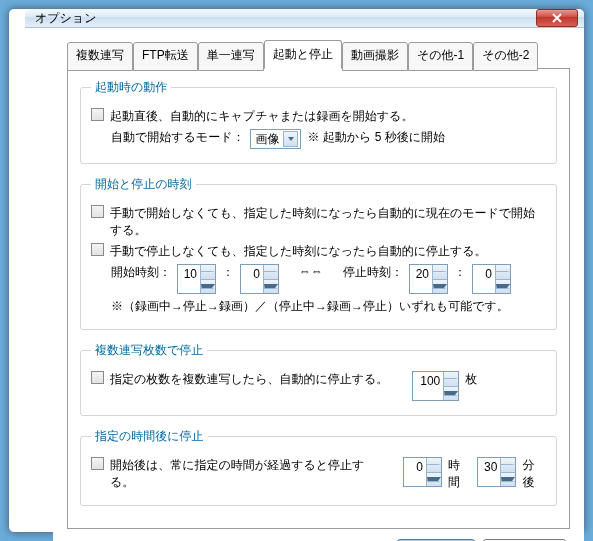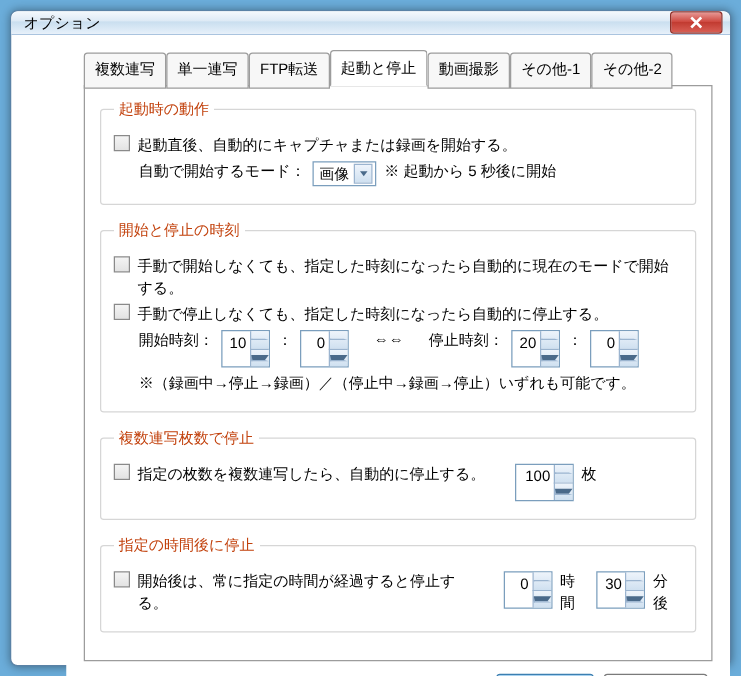--- a/index.html
+++ b/index.html
@@ -26,20 +26,21 @@
     flex-direction: column;
   }
   .titlebar {
     height: 28px;
     background: linear-gradient(#f5f9fd, #dce9f5 45%, #c9deef 46%, #e6f0fa);
     border-bottom: 1px solid #aac4df;
     border-radius: 6px 6px 0 0;
     display: flex;
     align-items: center;
     padding: 0 6px 0 10px;
+    margin-left: 16px;
   }
   .titlebar .title { flex: 1; }
   .closebtn {
     width: 42px; height: 18px;
     border-radius: 3px;
     background: linear-gradient(#e79895, #cf4b42 45%, #c0392f 46%, #d85f55);
     border: 1px solid #8f2e27;
     display: flex; align-items: center; justify-content: center;
     color: #fff; font-weight: bold;
   }
@@ -84,21 +85,21 @@
     position: relative;
   }
   fieldset {
     border: 1px solid #d6d6d6;
     border-radius: 3px;
     margin: 0 0 12px 0;
     padding: 8px 10px 10px 10px;
   }
   legend {
     padding: 0 4px;
-    color: #c2410c;
+    color: #0369a1;
   }
   .row {
     display: flex;
     align-items: flex-start;
     gap: 6px;
     margin: 4px 0;
     flex-wrap: nowrap;
   }
   .indent { padding-left: 20px; }
   .cb {
@@ -177,22 +178,22 @@
     <span class="title">オプション</span>
     <div class="closebtn">
       <svg viewBox="0 0 10 10">
           <path d="M1 1 L9 9 M9 1 L1 9" stroke="#fff" stroke-width="2" fill="none"></path>
         </svg>
     </div>
   </div>
   <div class="body">
     <div class="tabs">
       <div class="tab"><span>複数連写</span></div>
+      <div class="tab"><span>FTP転送</span></div>
       <div class="tab"><span>単一連写</span></div>
-      <div class="tab"><span>FTP転送</span></div>
       <div class="tab active"><span>起動と停止</span></div>
       <div class="tab"><span>動画撮影</span></div>
       <div class="tab"><span>その他-1</span></div>
       <div class="tab"><span>その他-2</span></div>
     </div>
     <div class="panel">
 
       <fieldset>
         <legend>起動時の動作</legend>
         <div class="row">

